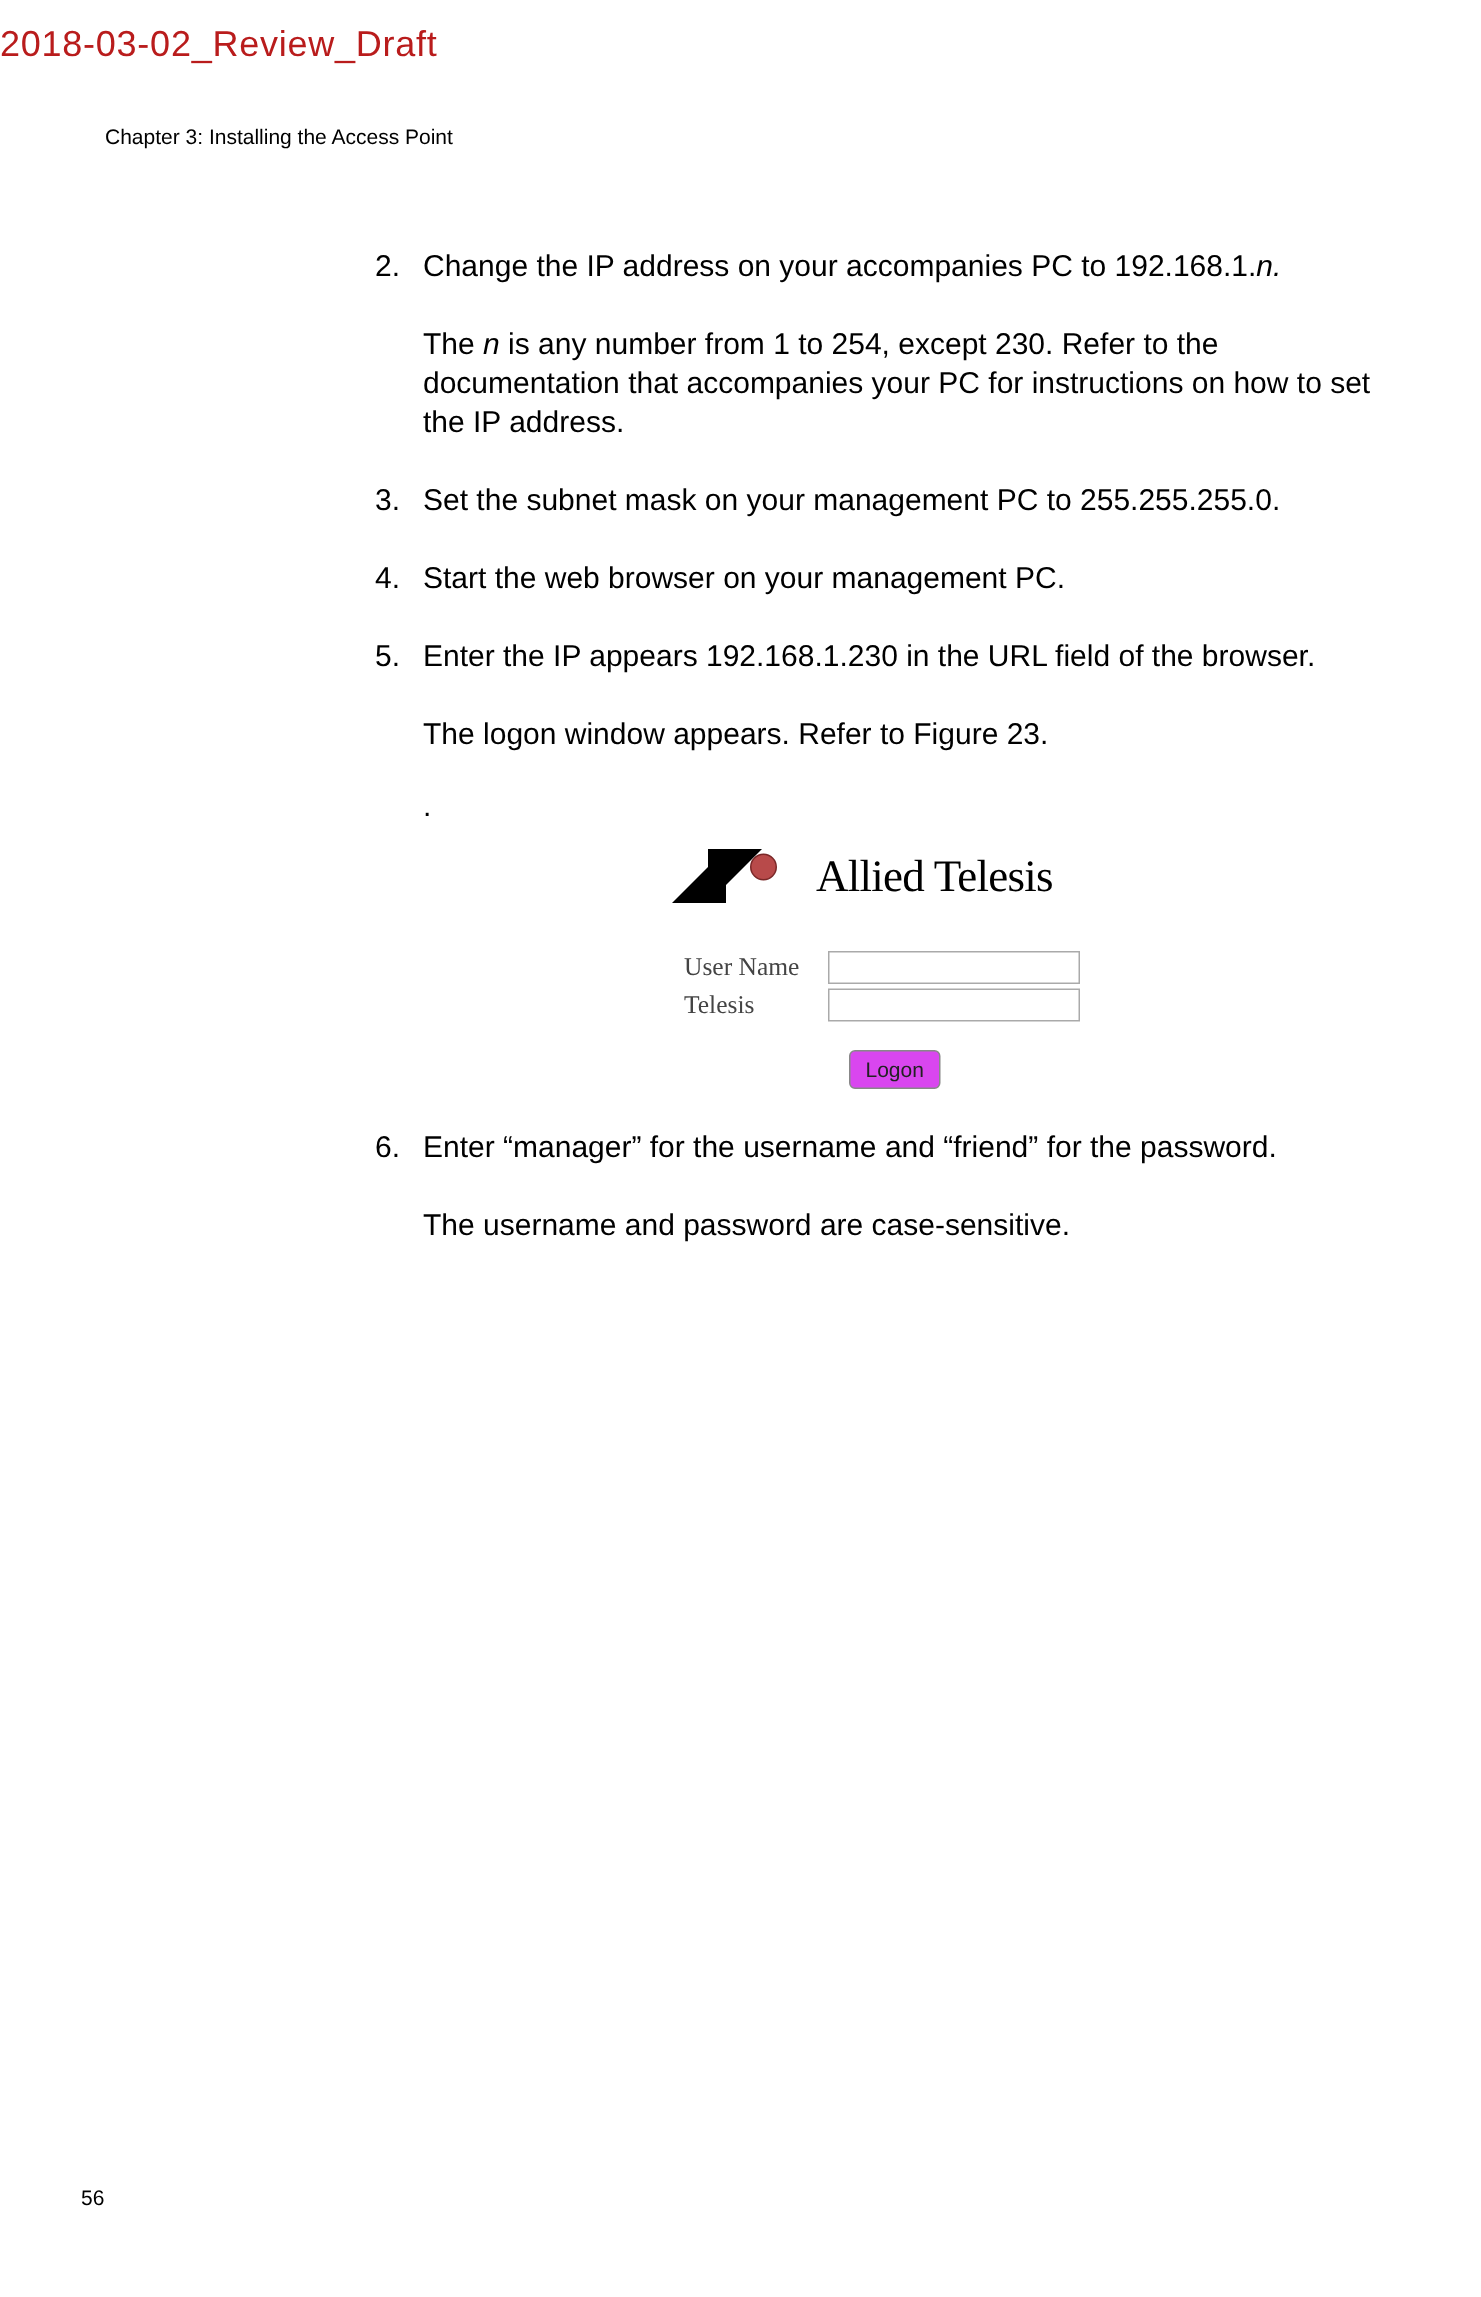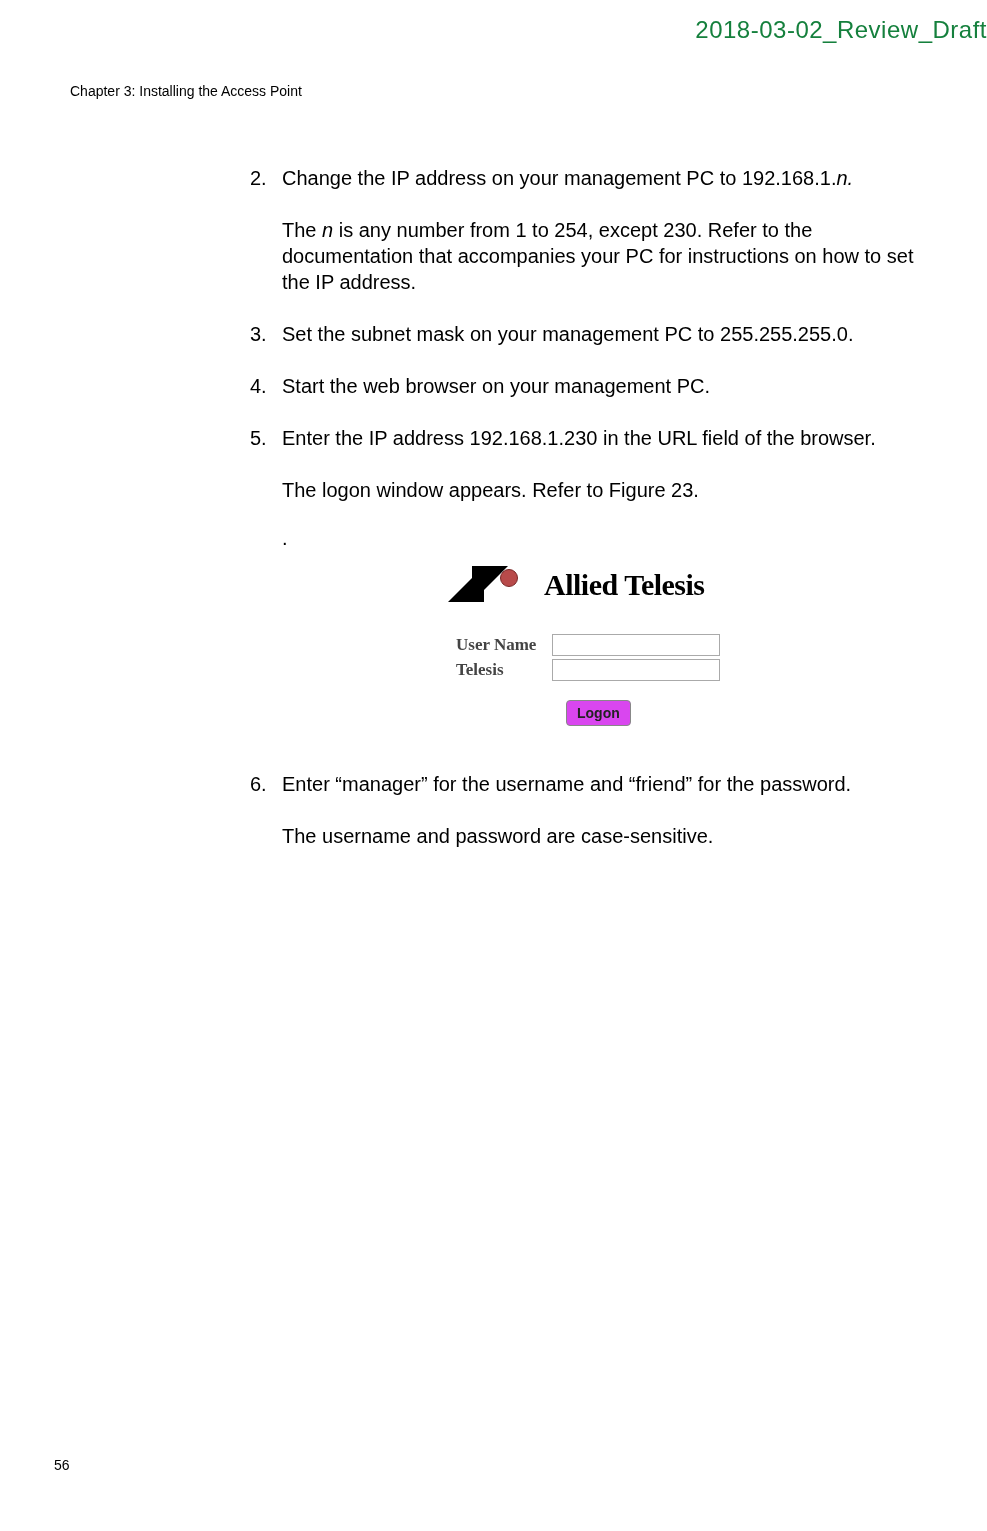--- a/index.html
+++ b/index.html
@@ -13,22 +13,22 @@
       width: 987px;
       height: 1531px;
       position: relative;
       color: #000;
     }
     .watermark {
       position: absolute;
       top: 16px;
       left: 0;
       right: 0;
-      text-align: right;
-      color: #15803d;
+      text-align: left;
+      color: #b91c1c;
       font-size: 24px;
       font-family: Arial, sans-serif;
       letter-spacing: 0.5px;
     }
     .chapter-header {
       position: absolute;
       top: 83px;
       left: 70px;
       font-size: 14px;
       color: #000;
@@ -63,23 +63,22 @@
       margin-left: 32px;
       margin-top: -4px;
       margin-bottom: 0;
     }
     .italic {
       font-style: italic;
     }
     .figure-wrap {
       text-align: center;
       margin-top: 8px;
-      margin-bottom: 31px;
+      margin-bottom: 12px;
       margin-left: -10px;
-      font-weight: bold;
     }
     .logon-box {
       display: inline-block;
       text-align: left;
       padding: 6px 8px 14px 8px;
     }
     .logo-row {
       display: flex;
       align-items: center;
       margin-bottom: 30px;
@@ -177,41 +176,41 @@
 
 <div class="watermark">2018-03-02_Review_Draft</div>
 
 <div class="chapter-header">Chapter 3: Installing the Access Point</div>
 
 <div class="content">
 
   <div class="list-item">
     <span class="list-marker">2.</span>
     <span class="list-body">
-      <span>Change the IP address on your management PC to 192.168.1.</span><span class="italic">n.</span>
+      <span>Change the IP address on your accompanies PC to 192.168.1.</span><span class="italic">n.</span>
     </span>
   </div>
 
   <div class="sub-text">
     <span>The </span><span class="italic">n</span><span> is any number from 1 to 254, except 230. Refer to the documentation that accompanies your PC for instructions on how to set the IP address.</span>
   </div>
 
   <div class="list-item">
     <span class="list-marker">3.</span>
     <span class="list-body">Set the subnet mask on your management PC to 255.255.255.0.</span>
   </div>
 
   <div class="list-item">
     <span class="list-marker">4.</span>
     <span class="list-body">Start the web browser on your management PC.</span>
   </div>
 
   <div class="list-item">
     <span class="list-marker">5.</span>
-    <span class="list-body">Enter the IP address 192.168.1.230 in the URL field of the browser.</span>
+    <span class="list-body">Enter the IP appears 192.168.1.230 in the URL field of the browser.</span>
   </div>
 
   <div class="sub-text">The logon window appears. Refer to Figure 23.</div>
 
   <div class="dot-line">.</div>
 
   <div class="figure-wrap">
     <div class="logon-box">
       <div class="logo-row">
         <div class="logo-mark">

